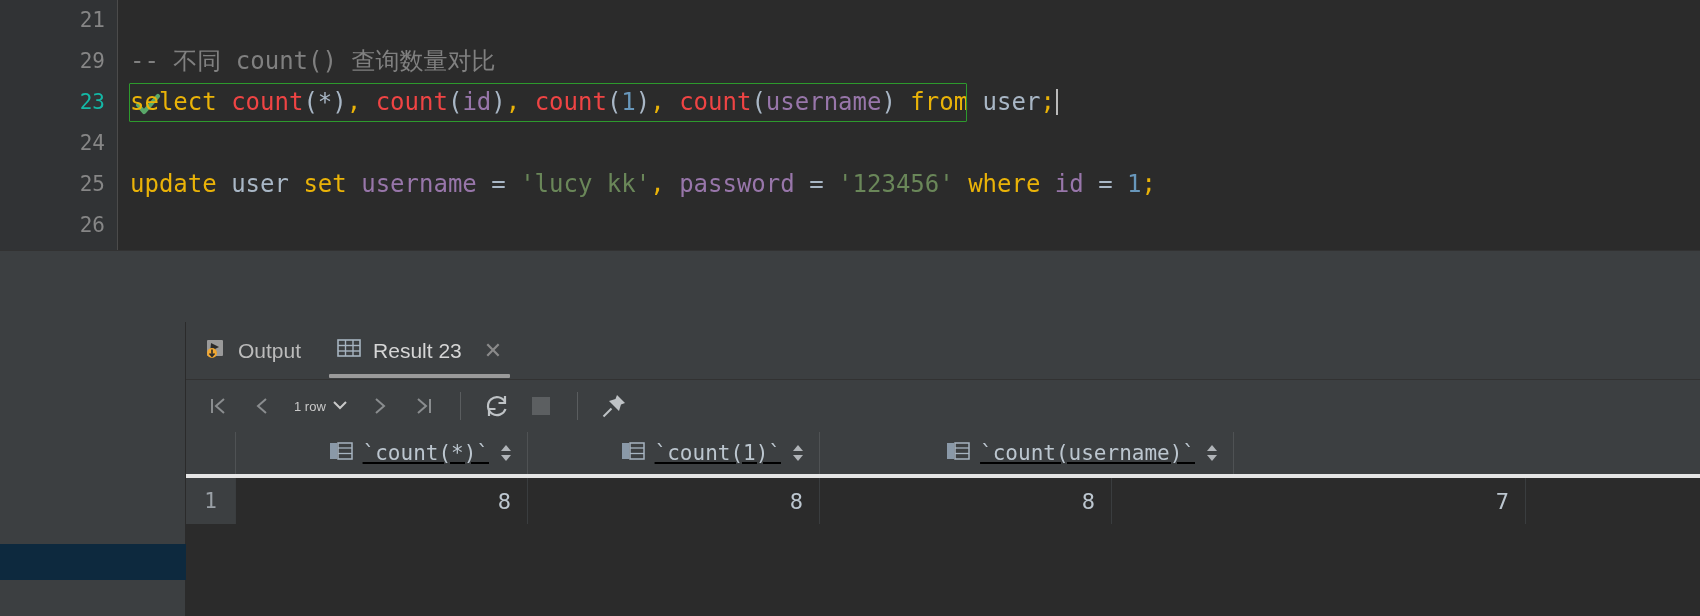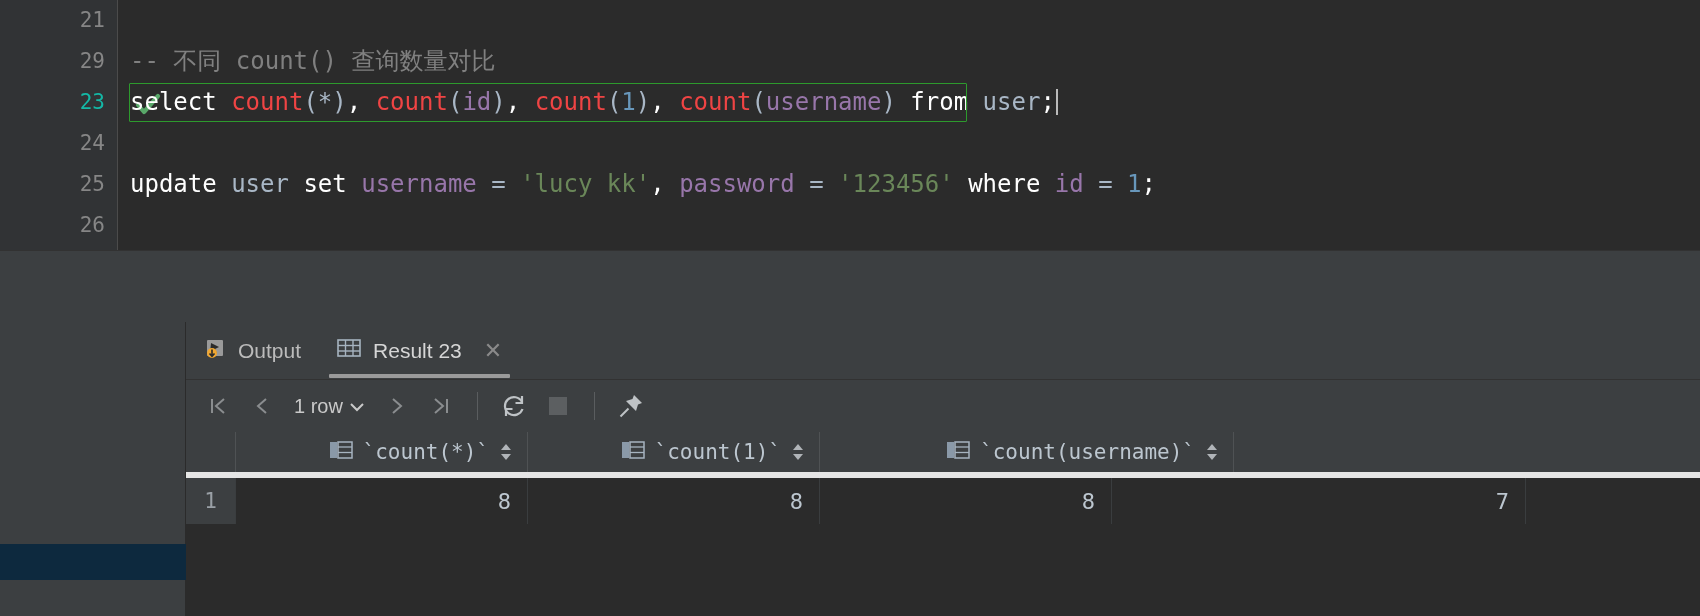--- a/index.html
+++ b/index.html
@@ -49,21 +49,21 @@
     height: 39px;
     border: 1px solid #2d9a2d;
     border-radius: 1px;
     pointer-events: none;
   }
   .caret {
     display: inline-block; width: 2px; height: 26px;
     background: #bbbbbb; vertical-align: -5px;
     margin-left: 1px;
   }
-  .k  { color: #ffffff; }       
+  .k  { color: #eab308; }       
   .fn { color: #ef4444; }       
   .id { color: #9876aa; }       
   .pl { color: #a9b7c6; }       
   .num{ color: #6897bb; }       
   .st { color: #6a8759; }       
   .cm { color: #808080; }       
   .op { color: #a9b7c6; }
 
   
   .divider-band {
@@ -116,35 +116,36 @@
     background: #3c3f41;
     display: flex; align-items: center; gap: 4px;
     padding-left: 12px;
   }
   .tb-btn {
     width: 40px; height: 40px; display: flex; align-items: center; justify-content: center;
     color: #8a8d8f;
   }
   .row-count {
     display: flex; align-items: center; gap: 6px;
-    font-size: 20px; color: #c9c9c9;
+    font-size: 13px; color: #c9c9c9;
     padding: 0 8px; height: 40px;
   }
   .tb-sep {
     width: 1px; height: 28px; background: #5a5d5f; margin: 0 12px;
   }
 
   
   .grid {
     position: absolute; left: 186px; top: 110px; width: 1514px; height: 184px;
     background: #3c3f41;
   }
   .grid-header {
-    display: flex; height: 46px; border-bottom: 6px solid #e5e5e5;
-    background: #3c3f41;
+    display: flex; height: 46px; border-bottom: 4px solid #e5e5e5;
+    background: #3c3f41;
+    text-decoration: underline;
   }
   .hdr-cell {
     display: flex; align-items: center; justify-content: flex-end; gap: 10px;
     padding: 0 14px;
     border-right: 1px solid #4f5254;
     font-family: "DejaVu Sans Mono", monospace;
     font-size: 21px; color: #bcc6cf;
     position: relative;
   }
   .hdr-cell.rownum { width: 50px; border-right: 1px solid #4f5254; }

